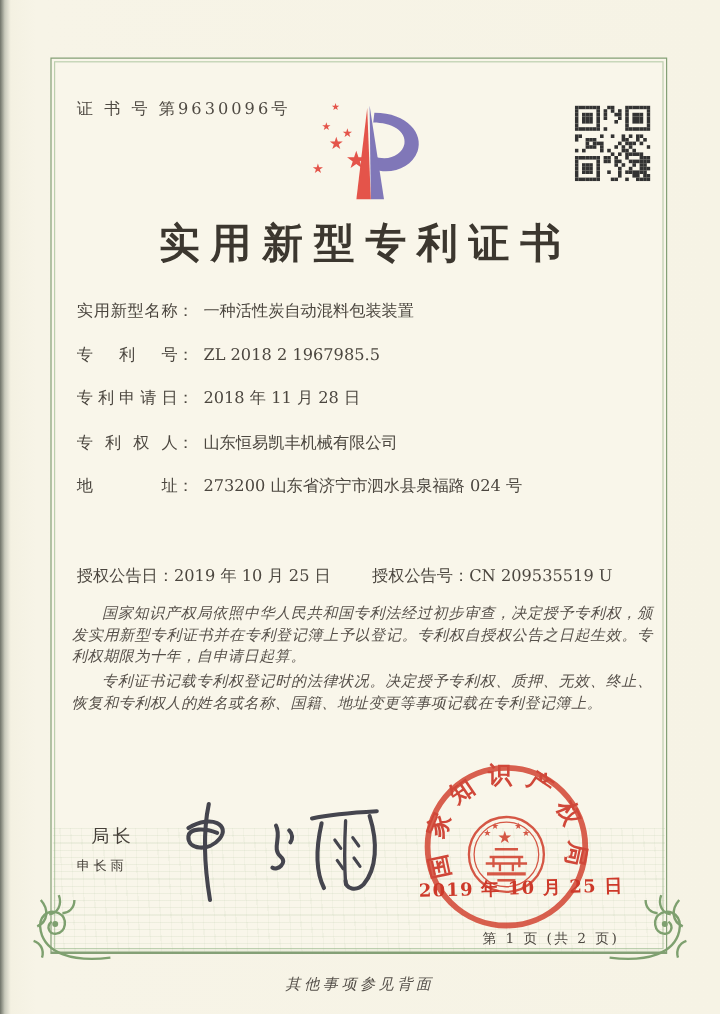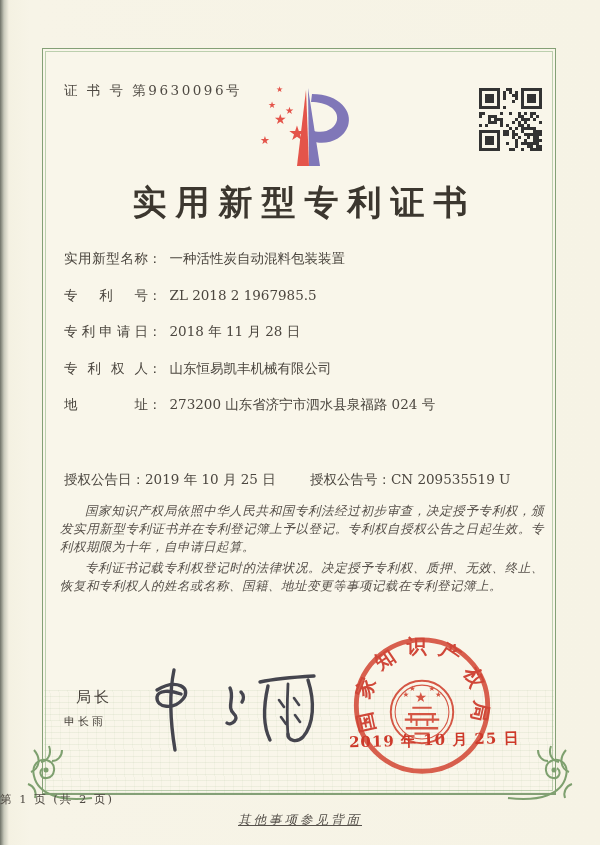--- a/index.html
+++ b/index.html
@@ -64,26 +64,26 @@
   .seal-date{
     position:absolute;left:349px;top:731px;width:175px;
     font-size:15px;font-weight:700;color:#cd392a;letter-spacing:1px;
     white-space:nowrap;transform:rotate(-1.5deg);
     font-family:"DejaVu Serif","Liberation Serif",serif;
   }
   .corner{position:absolute;width:72px;height:66px;}
   .corner-left{left:22px;top:740px;}
   .corner-right{left:506px;top:740px;transform:scaleX(-1);}
   .footer-page{
-    position:absolute;left:0;top:775px;width:516px;text-align:left;
-    font-size:11.5px;color:#4f4a43;letter-spacing:2px;margin-top:17px;
+    position:absolute;left:0;top:775px;width:516px;text-align:right;
+    font-size:11.5px;color:#4f4a43;letter-spacing:2px;
   }
   .back-note{
     position:absolute;left:0;top:812px;width:600px;text-align:center;
-    font-size:12.5px;color:#55504a;font-style:italic;letter-spacing:3px;text-decoration:underline;
+    font-size:12.5px;color:#55504a;font-style:italic;letter-spacing:3px;
   }
 </style>
 </head>
 <body>
 
 <div class="page">
 
   <div class="frame"></div>
   <div class="guilloche"></div>
 

